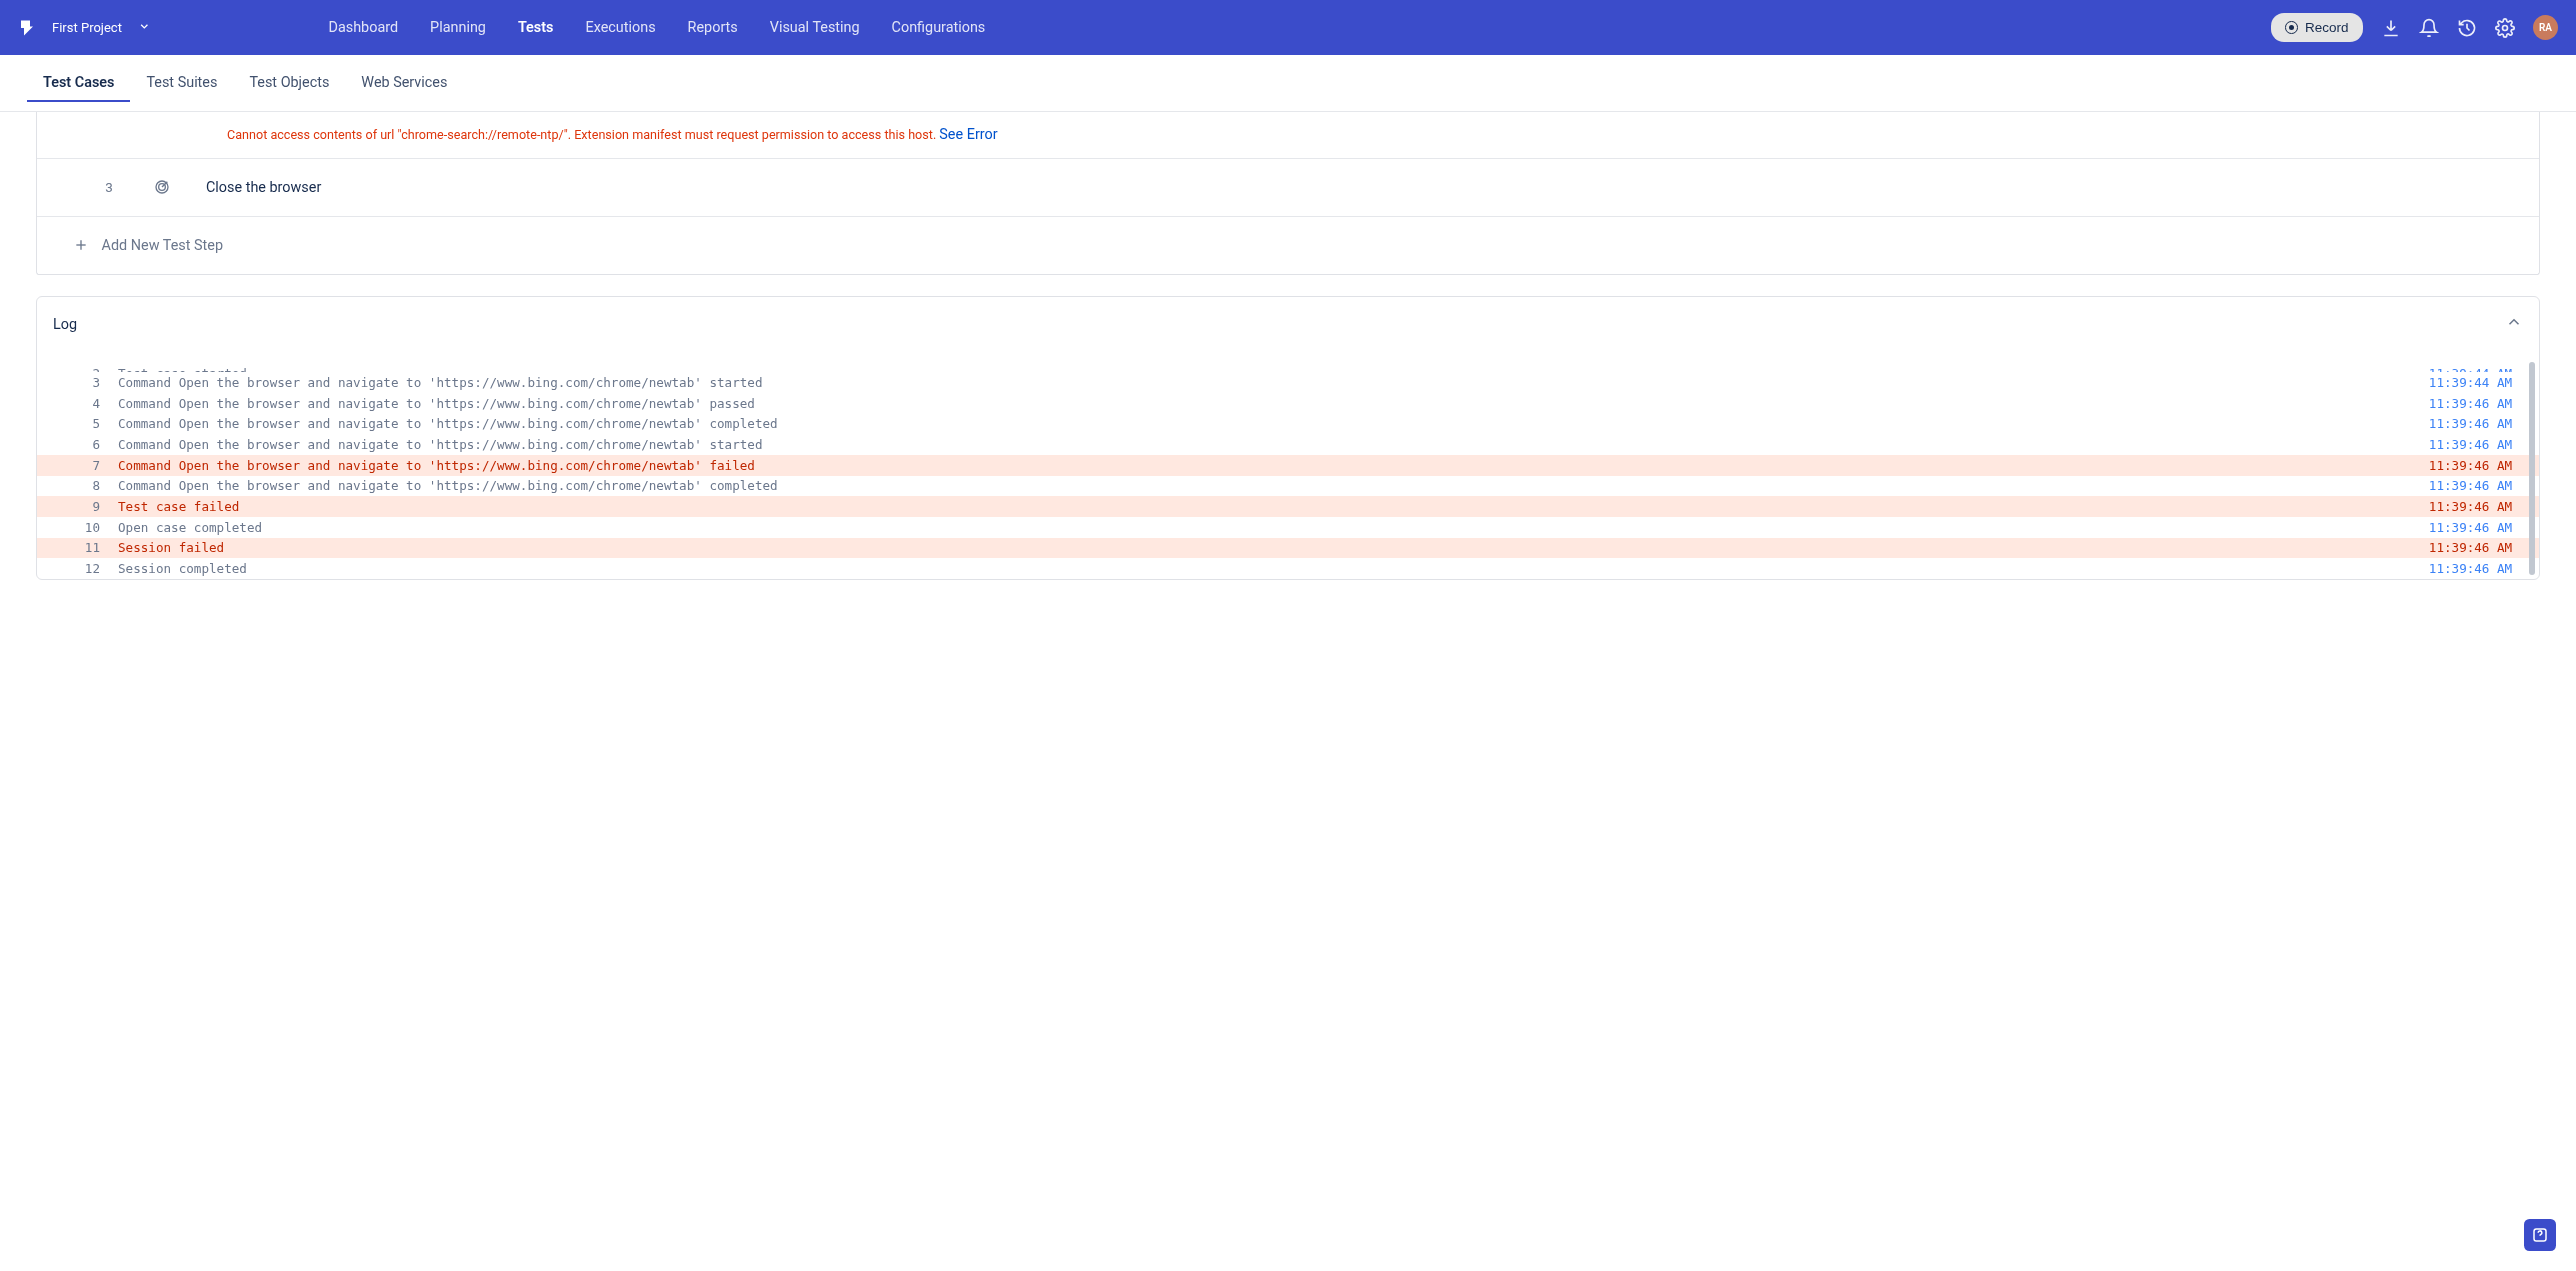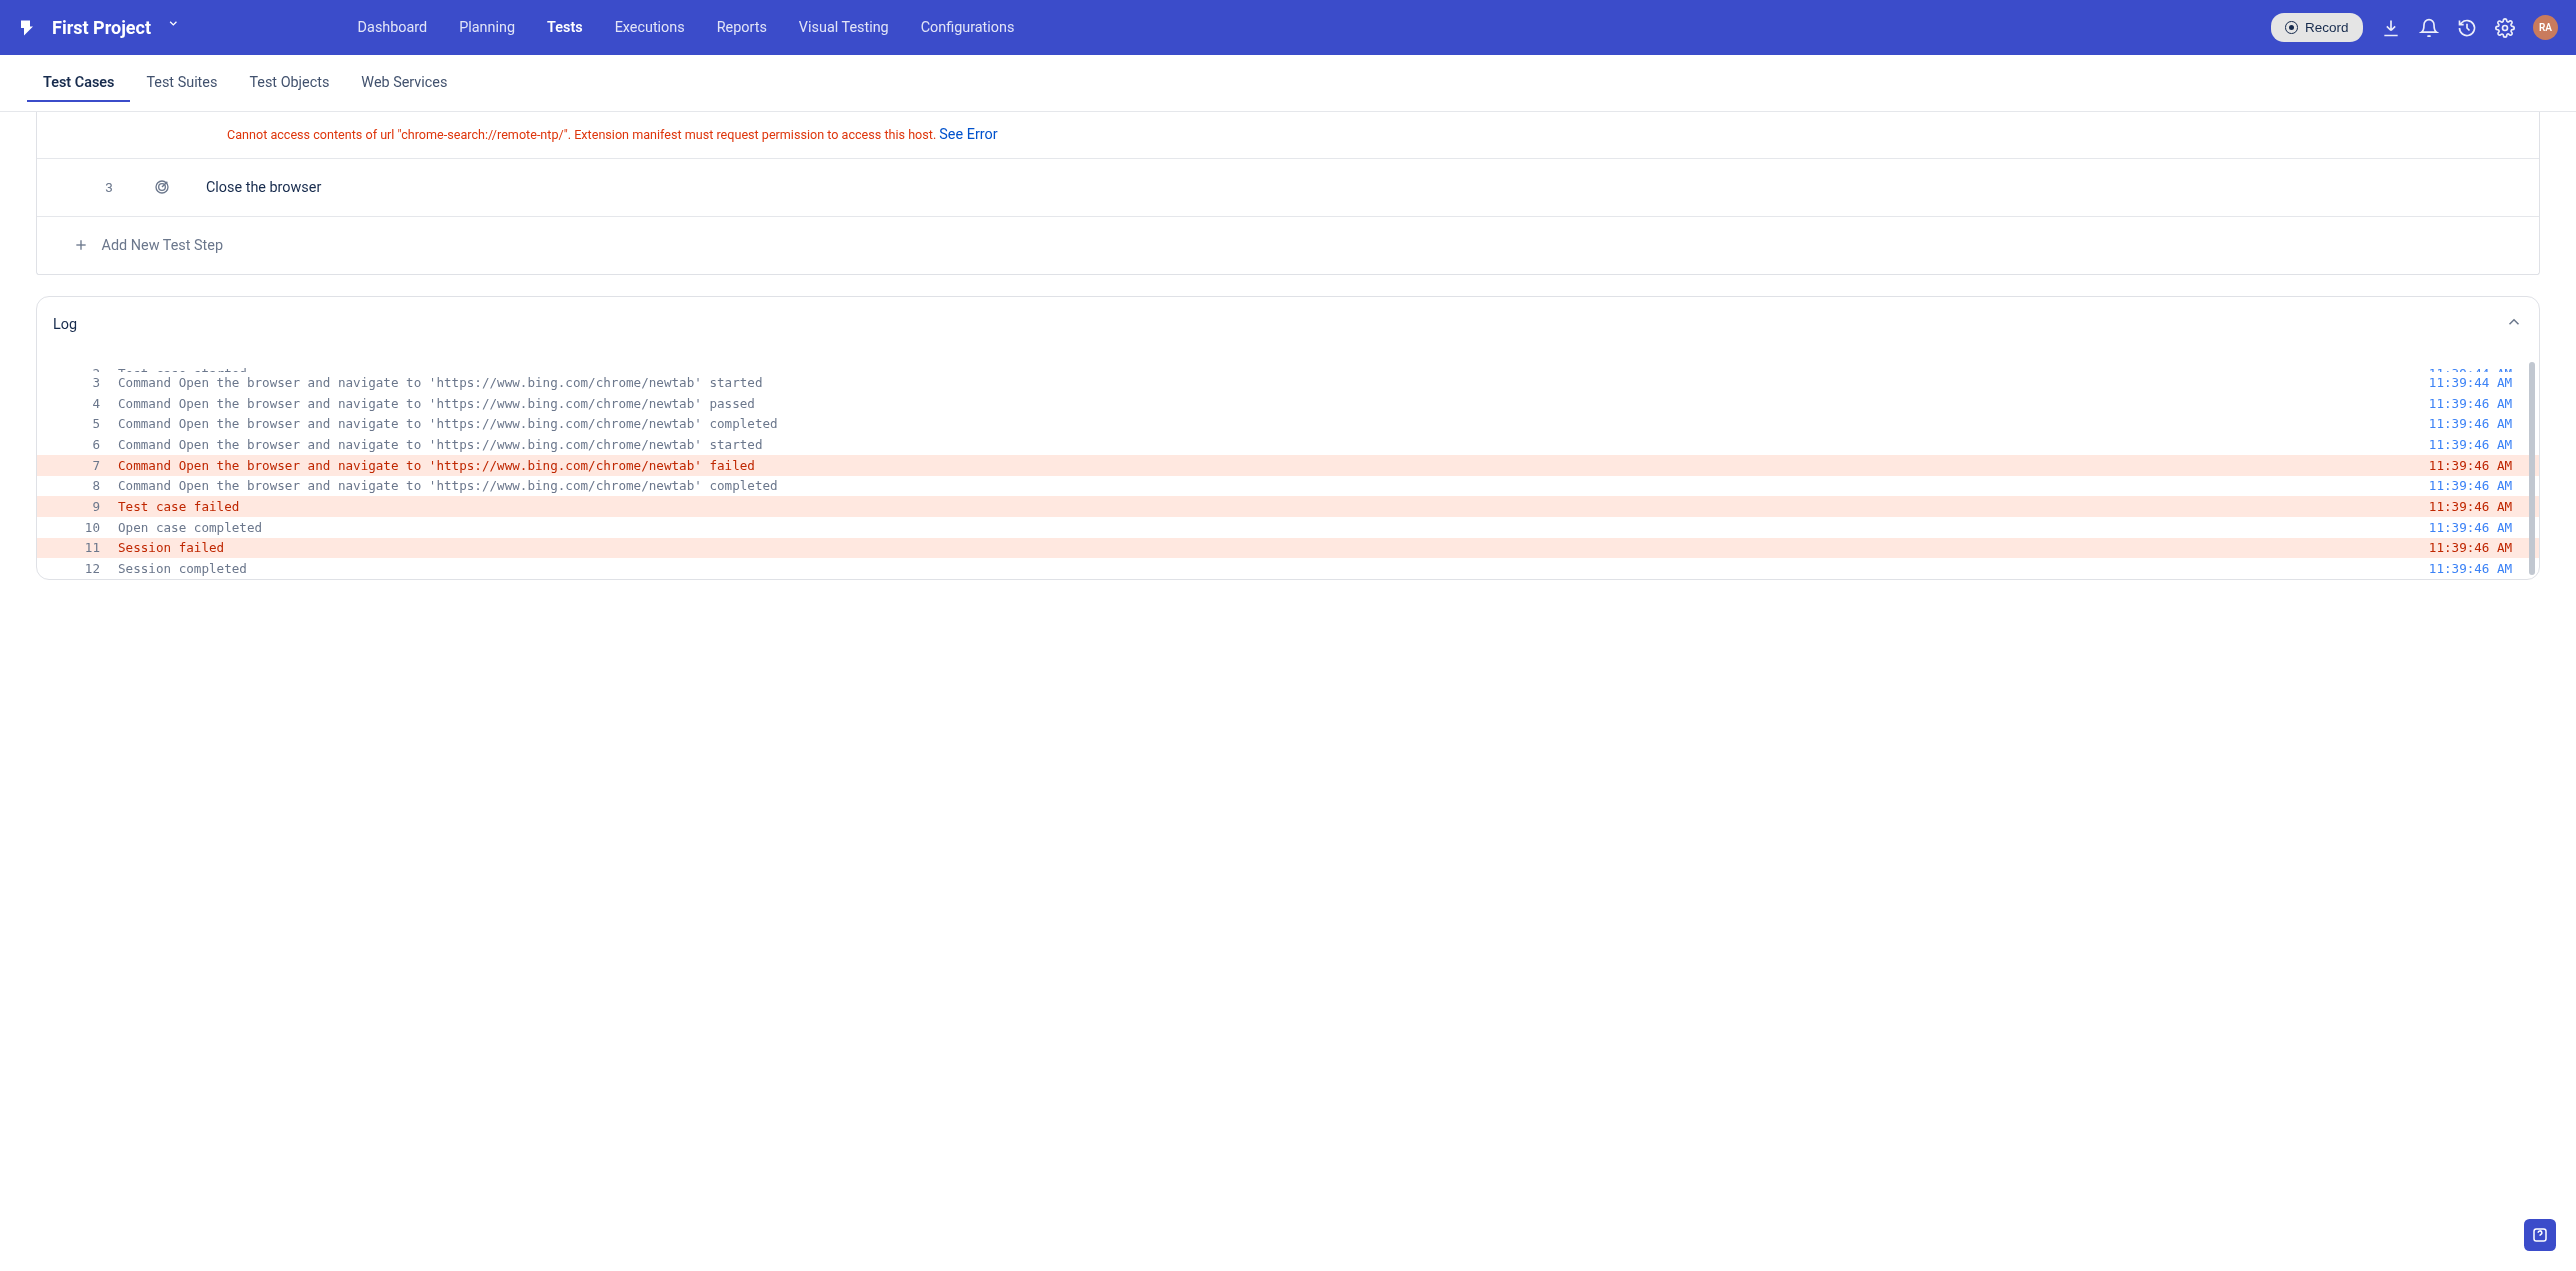--- a/index.html
+++ b/index.html
@@ -1,21 +1,21 @@
 <!DOCTYPE html>
 <html style="font-size:14.4px"><head>
 <meta charset="utf-8">
 <style>
 * { margin: 0; padding: 0; box-sizing: border-box; }
 body { font-family: -apple-system, BlinkMacSystemFont, "Segoe UI", Roboto, sans-serif; background: #fff; color: #172b4d; }
 
 .navbar { background: #3b4cca; height: 55px; display: flex; align-items: center; padding: 0 18px; color: #fff; }
 .navbar-left { display: flex; align-items: center; gap: 16px; }
 .logo { width: 18px; height: 20px; }
-.project-title { font-size: 18px; font-weight: 700; display: flex; align-items: flex-start; gap: 16px; cursor: pointer; }
+.project-title { font-size: 13px; font-weight: 400; display: flex; align-items: flex-start; gap: 16px; cursor: pointer; }
 .chevron { display: inline-block; }
 .nav-links { display: flex; align-items: center; gap: 0; margin-left: 162px; }
 .nav-link { color: rgba(255,255,255,0.85); font-size: 14.4px; padding: 0 16px; cursor: pointer; font-weight: 400; }
 .nav-link.active { color: #fff; font-weight: 600; }
 .navbar-right { margin-left: auto; display: flex; align-items: center; gap: 18px; }
 .record-btn { background: #e5e5e5; color: #172b4d; border: none; border-radius: 13px; padding: 7.2px 14.4px; font-size: 13.5px; font-weight: 400; display: flex; align-items: center; gap: 7.2px; cursor: pointer; }
 .record-dot { width: 12.6px; height: 12.6px; border-radius: 50%; border: 1.8px solid #172b4d; display: inline-flex; align-items: center; justify-content: center; }
 .record-dot::after { content: ''; width: 5.4px; height: 5.4px; border-radius: 50%; background: #172b4d; }
 .icon-btn { color: rgba(255,255,255,0.9); cursor: pointer; display: flex; align-items: center; }
 .avatar { width: 25px; height: 25px; border-radius: 50%; background: #c97b5d; color: #fff; display: flex; align-items: center; justify-content: center; font-size: 10px; font-weight: 600; }
@@ -29,21 +29,21 @@
 .error-row { padding: 14.4px 36px 14.4px 190px; border-bottom: 0.9px solid #e5e7eb; }
 .error-text { color: #de350b; font-size: 12.6px; }
 .error-link { color: #0052cc; cursor: pointer; }
 .step-row { display: flex; align-items: center; padding: 20px 36px; border-bottom: 0.9px solid #e5e7eb; gap: 36px; }
 .step-num { color: #6b778c; font-size: 13.5px; width: 18px; text-align: center; margin-left: 27px; }
 .step-icon { color: #6b778c; display: flex; }
 .step-text { font-size: 14.4px; color: #172b4d; }
 .add-step { padding: 20px 36px; display: flex; align-items: center; gap: 12.6px; color: #6b778c; cursor: pointer; font-size: 14.4px; }
 .add-step svg { color: #6b778c; }
 
-.log-panel { border: 0.9px solid #dfe1e6; border-radius: 13px; margin-bottom: 16px; }
+.log-panel { border: 0.9px solid #dfe1e6; border-radius: 6px; margin-bottom: 16px; }
 .log-header { display: flex; align-items: center; justify-content: space-between; padding: 16px 16px; }
 .log-title { font-size: 14.4px; color: #172b4d; }
 .log-collapse { color: #6b778c; cursor: pointer; }
 .log-body { font-family: "SFMono-Regular", Consolas, monospace; font-size: 12.6px; position: relative; }
 .log-row { display: flex; align-items: center; min-height: 20.7px; padding: 0 16px 0 0; }
 .log-row.failed { background: #ffe8e0; }
 .log-row.failed .log-msg, .log-row.failed .log-time { color: #bf2600; }
 .log-num { width: 81px; text-align: right; padding-right: 18px; color: #6b778c; flex-shrink: 0; }
 .log-msg { flex: 1; color: #6b778c; white-space: pre; overflow: hidden; }
 .log-time { color: #3b82f6; padding-right: 10.8px; }

